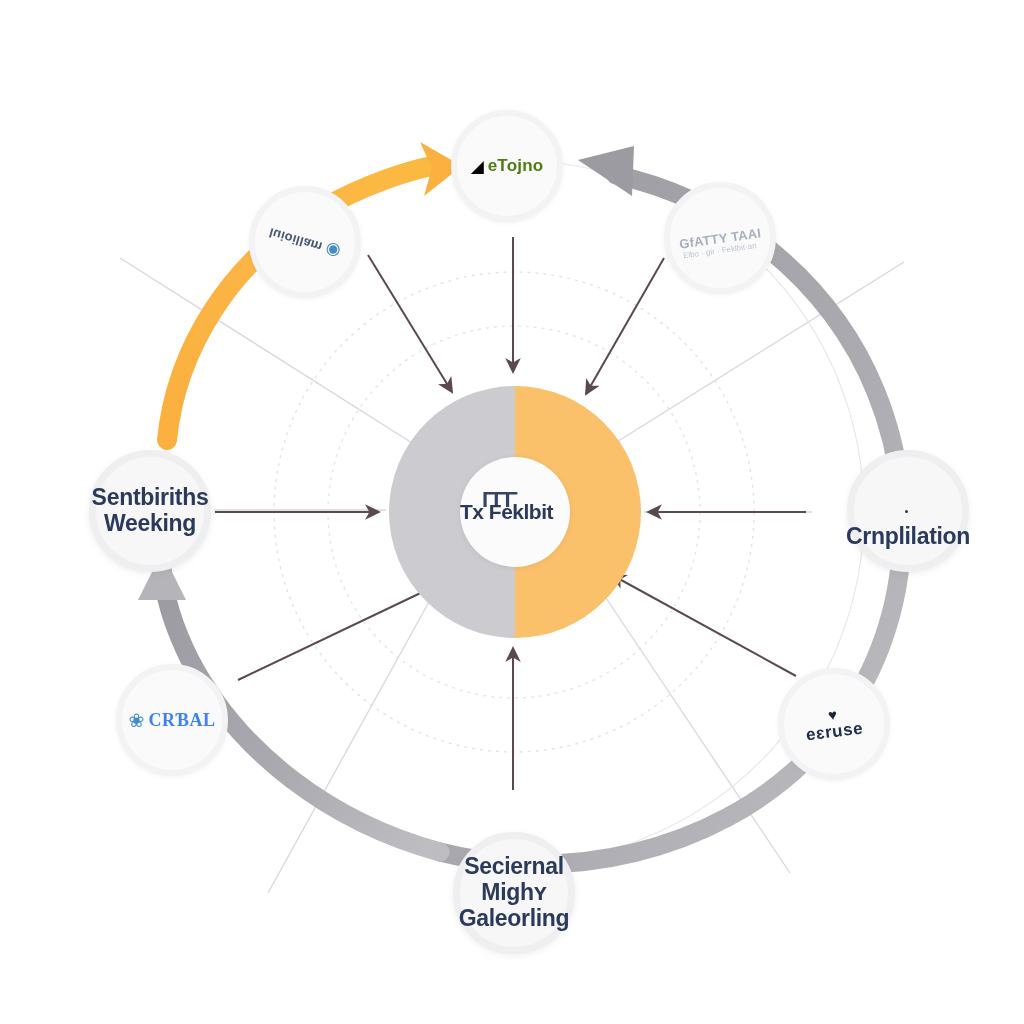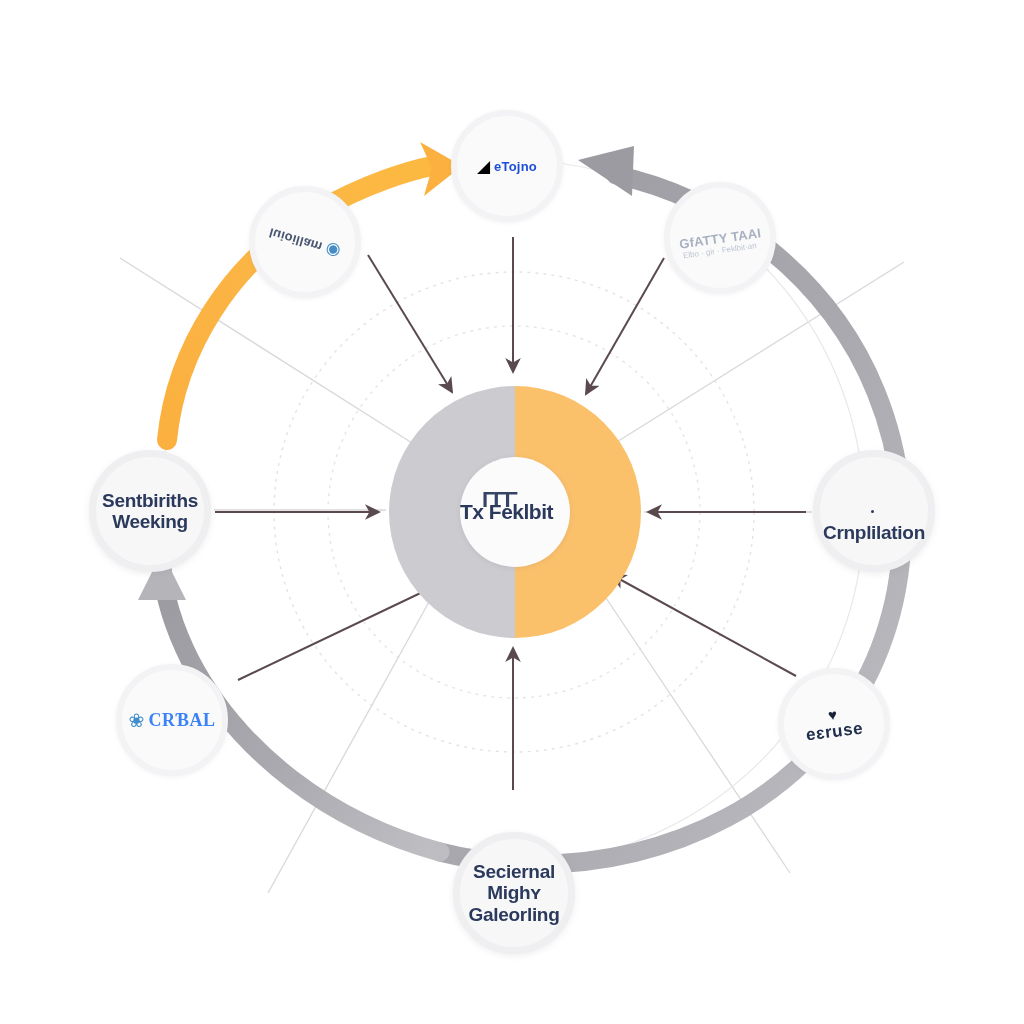--- a/index.html
+++ b/index.html
@@ -42,34 +42,34 @@
   .node-label {
     color: #2b3a5c;
     font-weight: bold;
     line-height: 1.12;
     letter-spacing: -0.3px;
     white-space: pre-line;
   }
 
   
   .node.primary { width: 122px; height: 122px; }
-  .node.primary .node-label { font-size: 19px; }
+  .node.primary .node-label { font-size: 23px; }
 
   
   .node.secondary {
     width: 112px;
     height: 112px;
     border: 6px solid #f3f3f5;
     background: #fafafb;
     box-shadow: 0 1px 4px rgba(130,130,140,0.10);
   }
 
   #node-top      { left: 451px; top: 110px;  }
   #node-left     { left: 89px;  top: 450px;  }
-  #node-right    { left: 813px; top: 450px;  }
+  #node-right    { left: 847px; top: 450px;  }
   #node-bottom   { left: 453px; top: 832px;  }
   #node-upleft   { left: 249px; top: 186px;  }
   #node-upright  { left: 664px; top: 182px;  }
   #node-lowleft  { left: 116px; top: 664px;  }
   #node-lowright { left: 778px; top: 668px;  }
 
   
   #hub {
     position: absolute;
     left: 389px;
@@ -123,22 +123,22 @@
 
   
   .logo-mark {
     position: relative;
     display: flex;
     align-items: center;
     justify-content: center;
     gap: 4px;
   }
   .logo-mark .mark-text {
-    font-size: 13px;
-    color: #1d4ed8;
+    font-size: 17px;
+    color: #4d7c0f;
     font-weight: bold;
     letter-spacing: 0.2px;
     white-space: nowrap;
   }
   .logo-mark .mark-glyph {
     font-size: 17px;
     line-height: 1;
   }
 
   

